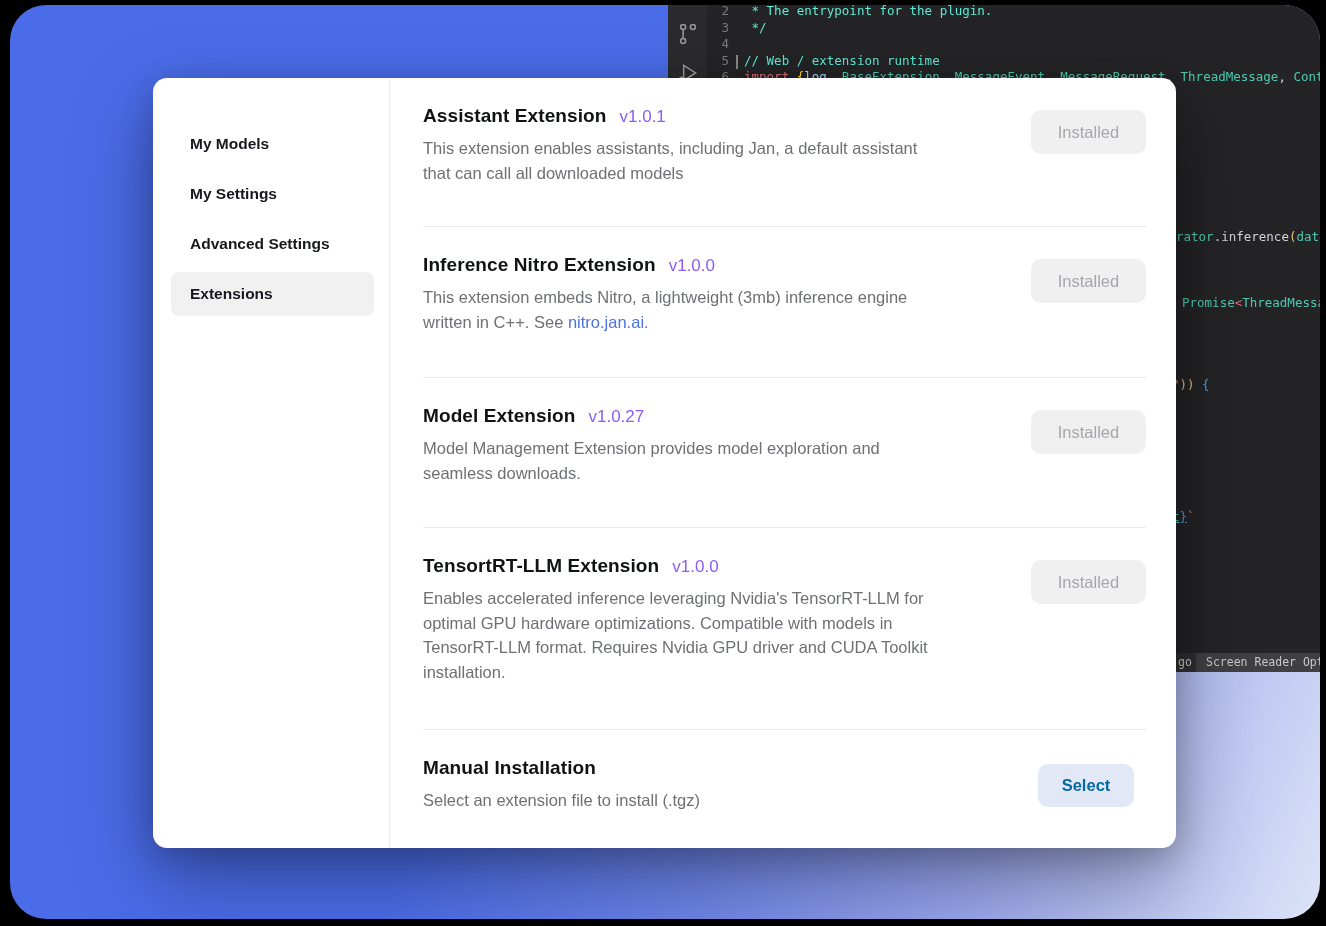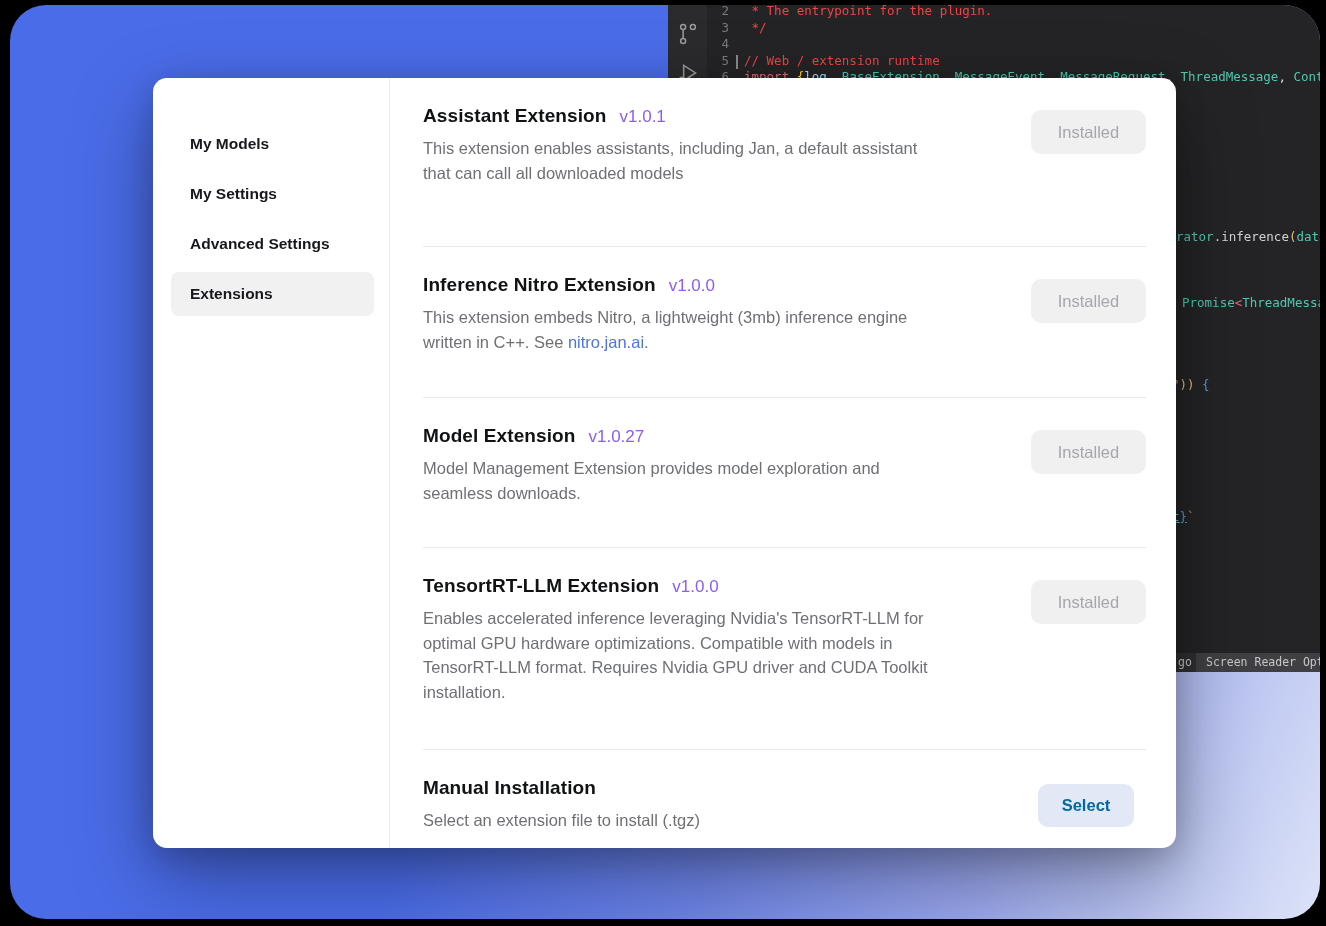--- a/index.html
+++ b/index.html
@@ -15,21 +15,21 @@
   .editor{position:absolute;left:658px;top:0;width:652px;height:667px;background:#242426;
           font-family:"DejaVu Sans Mono",monospace;}
   .activity-bar{position:absolute;left:0;top:0;width:39px;height:648px;background:#2b2b2d;}
   .act-icon{position:absolute;left:7px;width:26px;height:26px;color:#9a9a9a;}
   .act-icon.scm{top:16px;}
   .act-icon.debug{top:56px;}
   .code-rows{position:absolute;left:39px;top:-2px;right:0;}
   .coderow{display:flex;height:16.5px;line-height:16.5px;font-size:12.5px;white-space:pre;}
   .ln{width:22px;text-align:right;color:#777b80;flex:none;}
   .lc{margin-left:15px;white-space:pre;}
-  .tok-comment{color:#ef4444;}
+  .tok-comment{color:#5eead4;}
   .tok-kw{color:#e06c75;text-decoration:underline;}
   .tok-brace{color:#ffd70b;}
   .tok-id{color:#4ec9b0;margin-top:26px;}
   .tok-var{color:#9cdcfe;}
   .tok-plain{color:#d4d4d4;}
   .tok-paren{color:#e5c07b;}
   .tok-blue{color:#569cd6;}
   .tok-str{color:#ce9178;}
   .tok-under{text-decoration:underline;}
   .cursor{position:absolute;left:68px;top:50px;width:1.5px;height:14px;background:#8a8a8a;}
@@ -48,21 +48,21 @@
   .modal{position:absolute;left:153px;top:78px;width:1023px;height:770px;background:#fff;
          border-radius:14px;box-shadow:0 30px 80px rgba(0,0,0,.35),0 8px 30px rgba(0,0,0,.18);
          display:flex;z-index:5;}
   .msidebar{width:237px;flex:none;border-right:1px solid #ececec;padding-top:44px;box-sizing:border-box;}
   .side-item{margin:0 15px 6px 18px;height:44px;border-radius:8px;display:flex;align-items:center;
              padding-left:19px;font-size:15.5px;font-weight:bold;color:#17181c;cursor:pointer;}
   .side-item.active{background:#f1f1f2;}
   .mcontent{flex:1;padding:0 30px 0 33px;box-sizing:border-box;}
   .entry{position:relative;border-bottom:1px solid #e9e9e9;box-sizing:border-box;padding-top:27px;}
   .entry.last{border-bottom:none;}
-  .e1{height:169px;} .e2{height:151px;} .e3{height:150px;} .e4{height:202px;} .e5{height:118px;}
+  .e1{height:149px;} .e2{height:151px;} .e3{height:150px;} .e4{height:202px;} .e5{height:118px;}
   .title-row{display:flex;align-items:baseline;}
   .etitle{font-size:19px;font-weight:bold;color:#101214;letter-spacing:.1px;}
   .ever{font-size:17px;color:#8b5cf6;margin-left:13px;}
   .edesc{margin-top:9px;font-size:16.5px;color:#6e7074;line-height:24.5px;max-width:590px;}
   .link{color:#4e74dd;text-decoration:none;cursor:pointer;}
   .btn-installed{position:absolute;top:32px;right:0;width:115px;height:44px;background:#f0f0f1;
                  border:none;border-radius:10px;color:#a5a7ab;font-size:16.5px;
                  font-family:"Liberation Sans",sans-serif;cursor:default;}
   .btn-select{position:absolute;top:34px;right:12px;width:96px;height:43px;background:#e2e8f6;
               border:none;border-radius:10px;color:#0369a1;font-weight:bold;font-size:16.5px;

